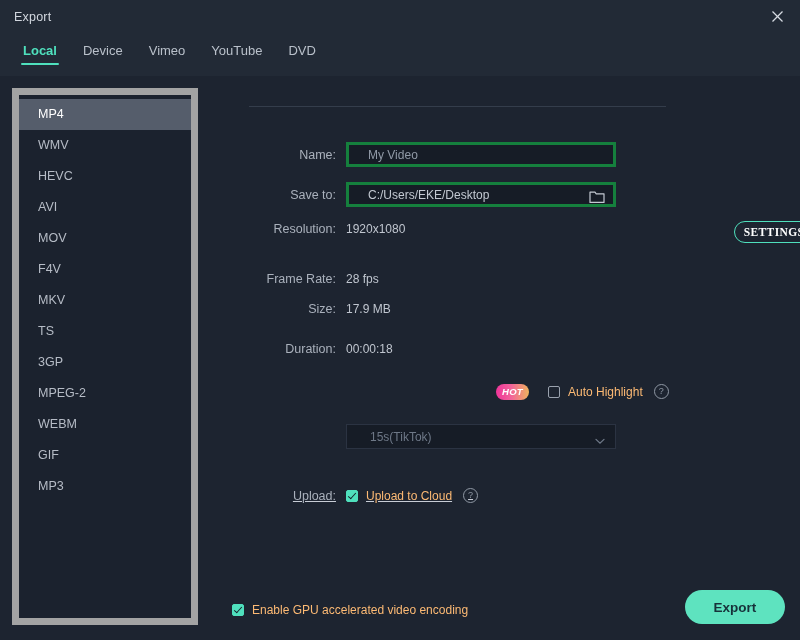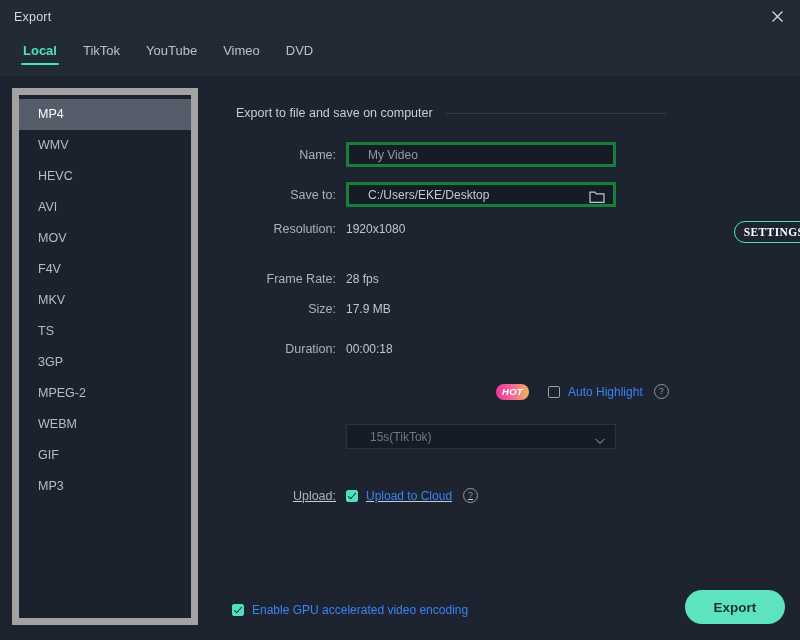--- a/index.html
+++ b/index.html
@@ -113,21 +113,21 @@
     width:12px;height:12px;box-sizing:border-box;
     border:1.5px solid #9aa2ae;border-radius:2px;
     display:inline-block;flex:0 0 auto;
   }
   .cbox.checked{background:#4fe0bd;border-color:#4fe0bd;position:relative;}
   .cbox.checked:after{
     content:"";position:absolute;left:3px;top:0px;
     width:3px;height:7px;border:solid #14202a;border-width:0 1.7px 1.7px 0;
     transform:rotate(42deg);
   }
-  .cb-text{font-size:12px;color:#3b82f6;margin-left:8px;white-space:nowrap;}
+  .cb-text{font-size:12px;color:#fdba74;margin-left:8px;white-space:nowrap;}
 
   .help-icon{
     width:13px;height:13px;border:1.2px solid #8f98a4;border-radius:50%;
     display:flex;align-items:center;justify-content:center;
     font-size:9px;color:#8f98a4;margin-left:11px;flex:0 0 auto;
     line-height:1;
   }
 
   .select{
     width:270px;height:25px;background:#161c26;
@@ -159,23 +159,23 @@
     <div class="close-btn">
       <svg width="13" height="13" viewBox="0 0 13 13">
         <line x1="1.5" y1="1.5" x2="11.5" y2="11.5" stroke="currentColor" stroke-width="1.3"></line>
         <line x1="11.5" y1="1.5" x2="1.5" y2="11.5" stroke="currentColor" stroke-width="1.3"></line>
       </svg>
     </div>
   </div>
 
   <div class="tabbar">
     <div class="tab active">Local</div>
-    <div class="tab">TikTok</div>
+    <div class="tab">Device</div>
+    <div class="tab">Vimeo</div>
     <div class="tab">YouTube</div>
-    <div class="tab">Vimeo</div>
     <div class="tab">DVD</div>
   </div>
 
   <div class="sidebar">
     <div class="fmt selected">MP4</div>
     <div class="fmt">WMV</div>
     <div class="fmt">HEVC</div>
     <div class="fmt">AVI</div>
     <div class="fmt">MOV</div>
     <div class="fmt">F4V</div>
@@ -184,21 +184,20 @@
     <div class="fmt">3GP</div>
     <div class="fmt">MPEG-2</div>
     <div class="fmt">WEBM</div>
     <div class="fmt">GIF</div>
     <div class="fmt">MP3</div>
   </div>
 
   <div class="main">
 
     <div class="section-head">
-      <div class="section-title">Export to file and save on computer</div>
       <div class="section-rule"></div>
     </div>
 
     <div class="row" style="top:54px;">
       <div class="row-label">Name:</div>
       <div class="field">My Video</div>
     </div>
 
     <div class="row" style="top:94px;">
       <div class="row-label">Save to:</div>

